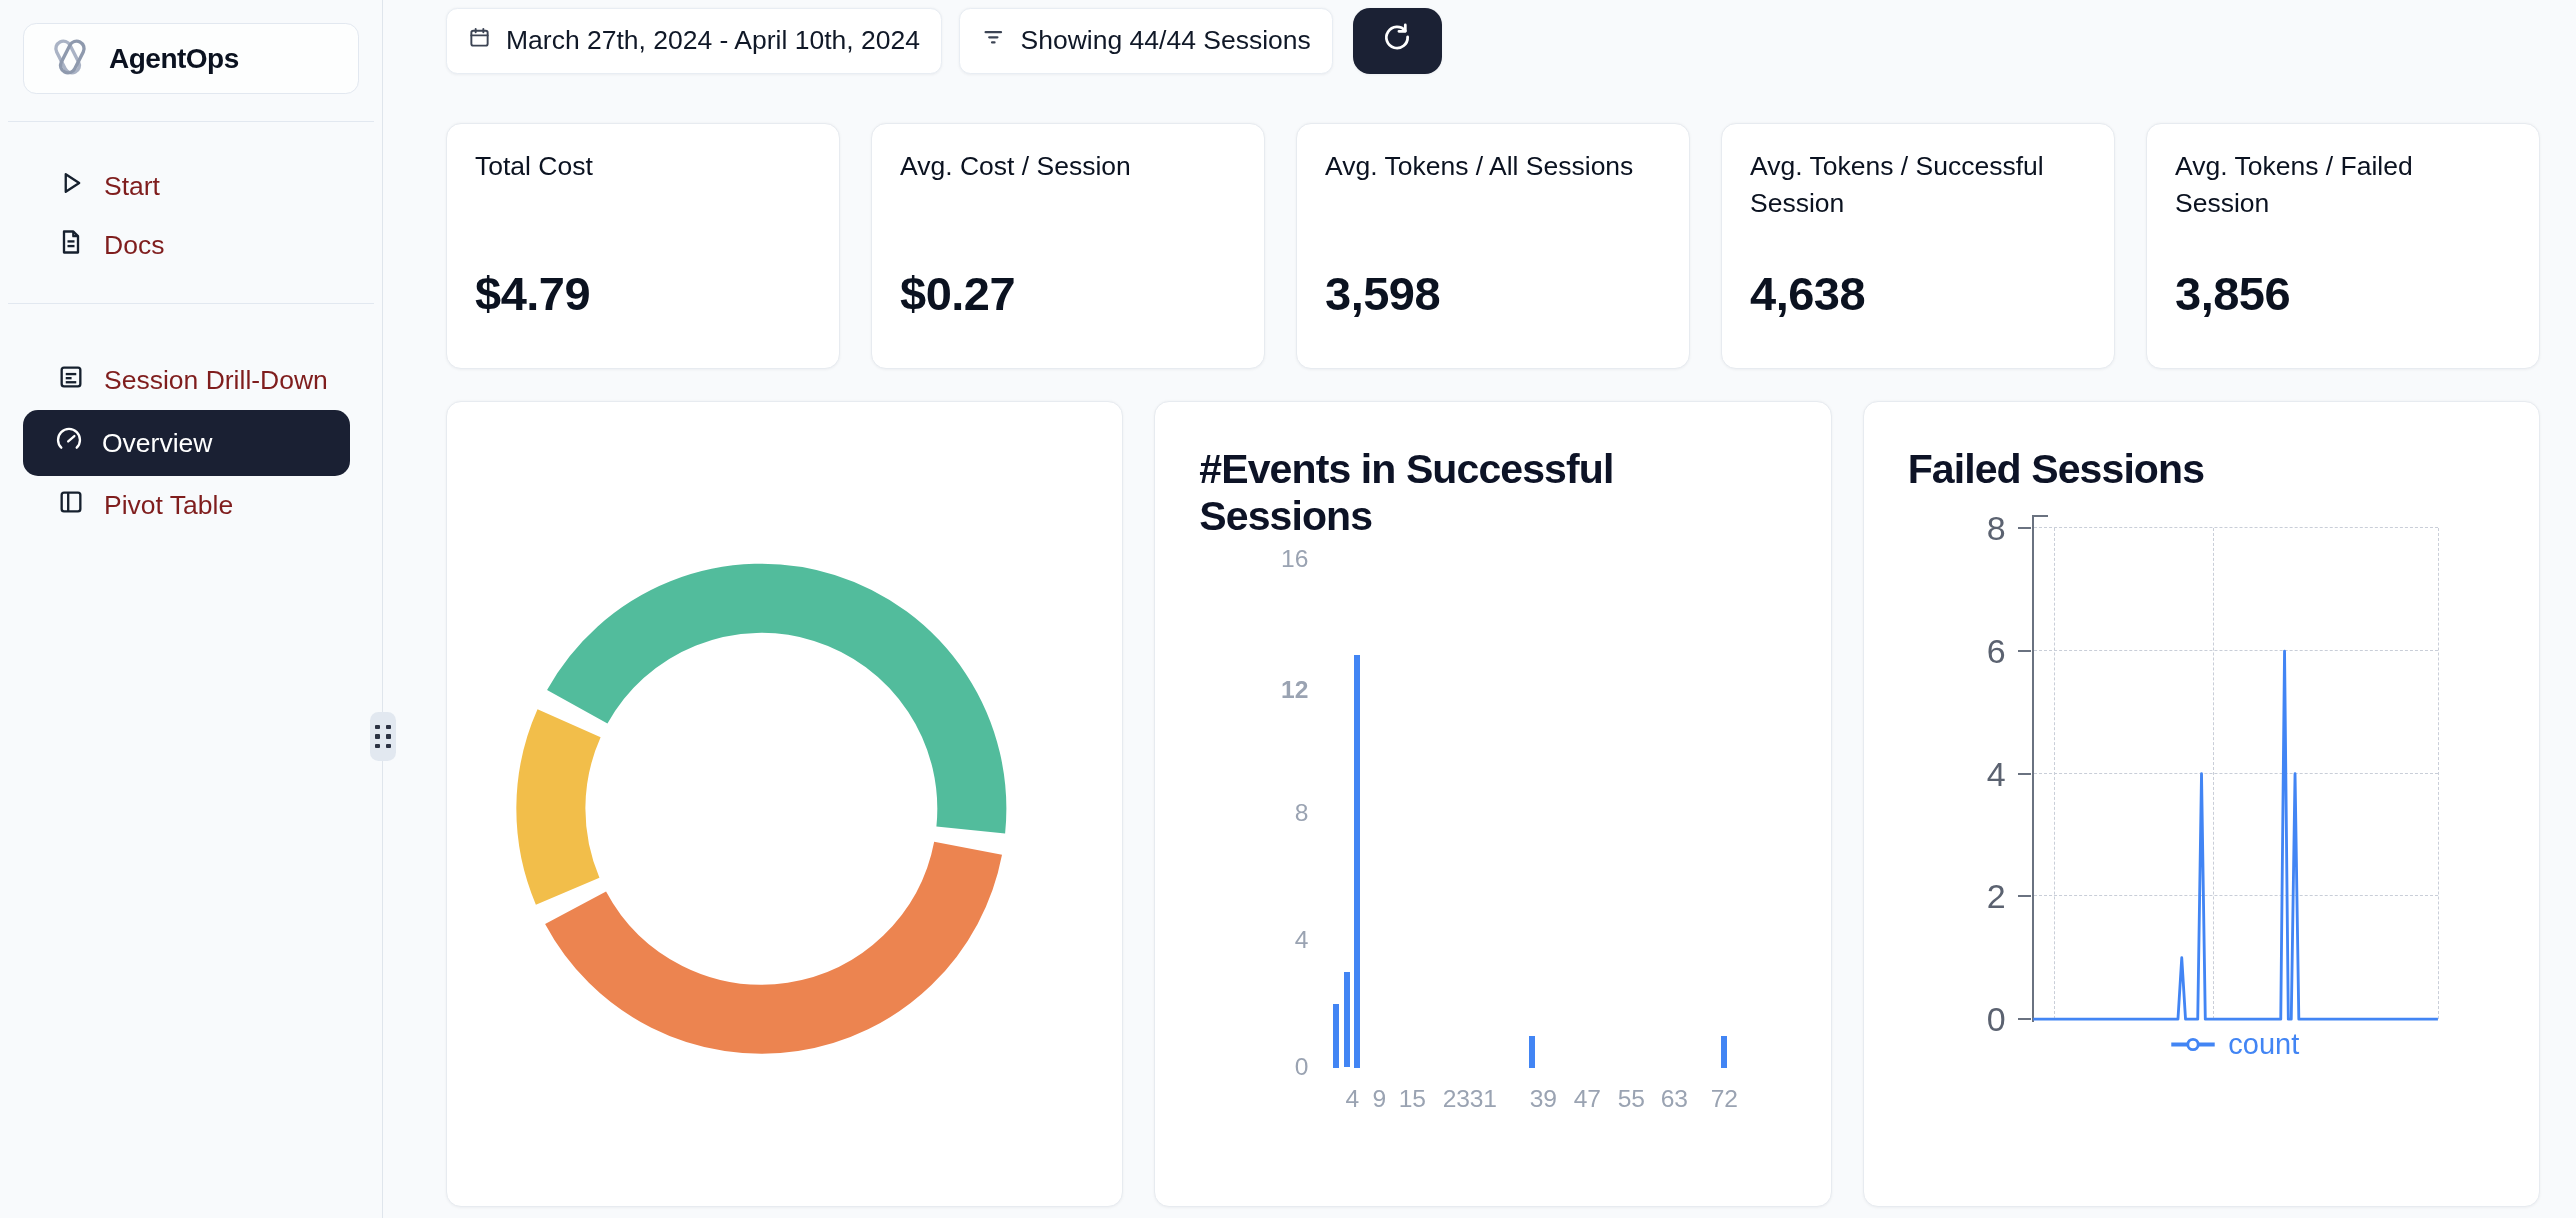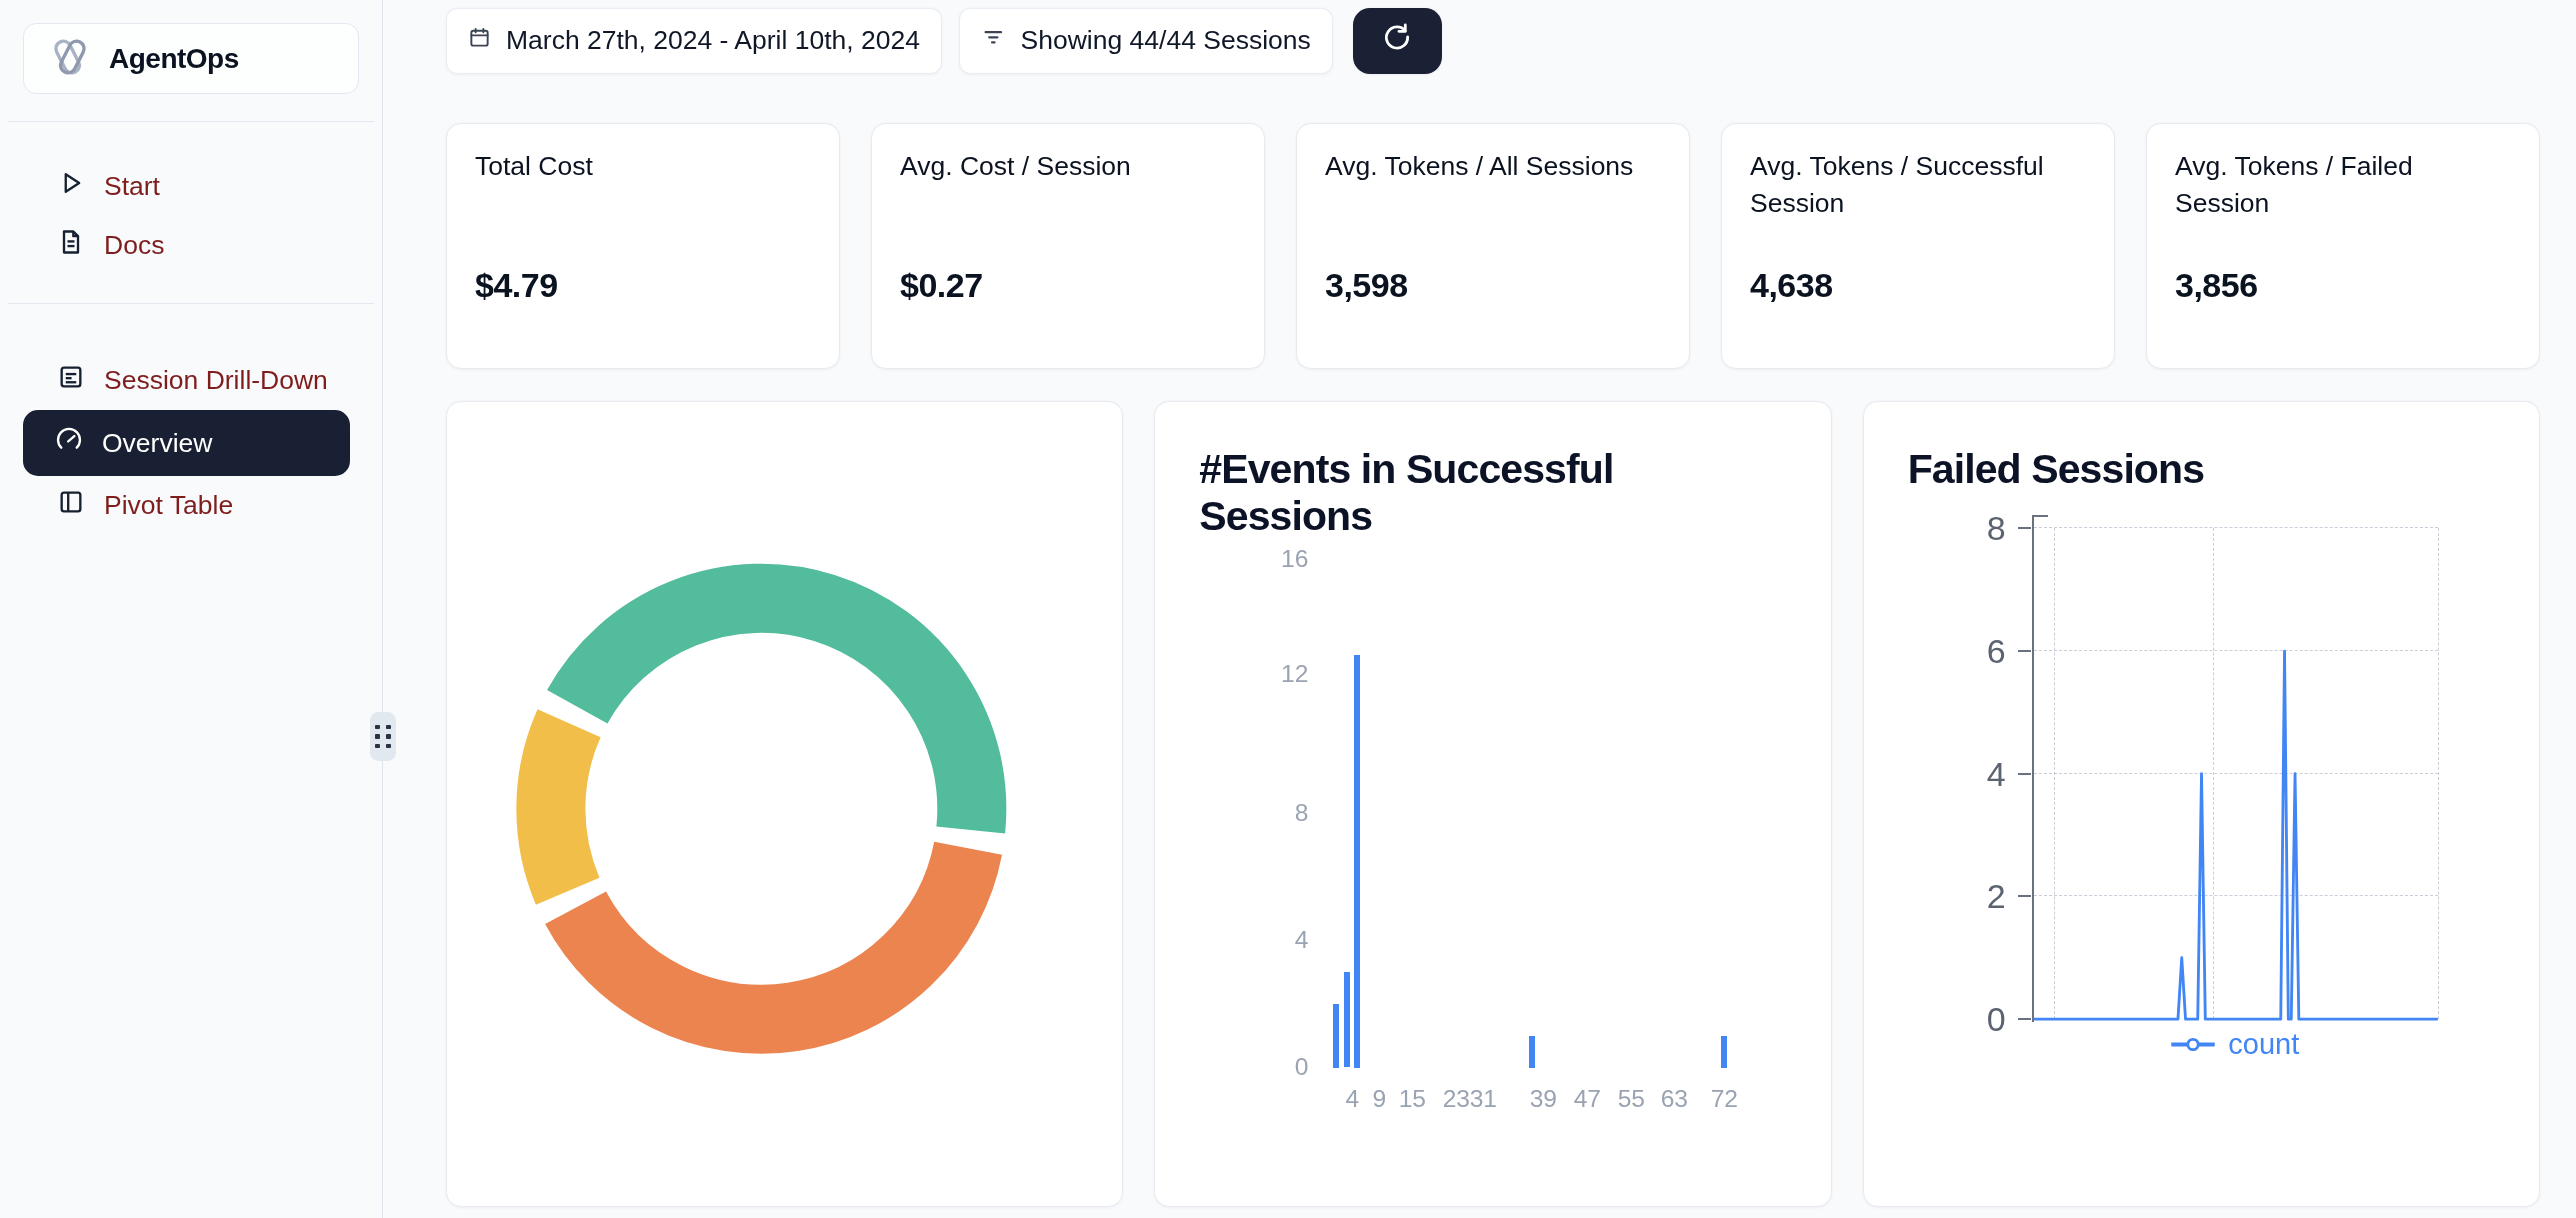--- a/index.html
+++ b/index.html
@@ -51,21 +51,21 @@
     background:#1b2134; border:none; border-radius:17px; margin-left:2.8px;
   }
 
   .stats { display:flex; gap:31px; margin-top:49px; }
   .stat-card {
     position:relative; flex:1; height:246px; background:#ffffff;
     border:1.9px solid #e7ebf0; border-radius:15px; padding:24px 28px 0 28px;
     box-shadow:0 0.9px 2.8px rgba(15,23,42,.05);
   }
   .stat-label { font-size:26.5px; font-weight:500; line-height:1.43; color:#0b1220; max-width:312px; }
-  .stat-value { position:absolute; left:28px; top:142px; font-size:34px; font-weight:800; letter-spacing:-0.5px; color:#0b1220; }
+  .stat-value { position:absolute; left:28px; top:142px; font-size:47px; font-weight:800; letter-spacing:-0.5px; color:#0b1220; }
 
   .charts { display:flex; gap:31px; margin-top:32px; }
   .chart-card {
     position:relative; flex:1; height:806px; background:#ffffff;
     border:1.9px solid #e7ebf0; border-radius:15px; overflow:hidden;
     box-shadow:0 0.9px 2.8px rgba(15,23,42,.05);
   }
   .chart-title {
     position:absolute; left:44px; top:44px; font-size:41px; font-weight:800;
     letter-spacing:-0.9px; line-height:1.15; color:#0d1326; max-width:549px;
@@ -245,21 +245,21 @@
             <path d="M127.25670494653801,517.1001327820516 A222.5,222.5 0 0 1 128.7361356745213,339.50109691563443" fill="none" stroke="#f2be4a" stroke-width="73"></path>
           </svg>
 
       </div>
 
       <div class="chart-card" id="card-bars">
         <h2 class="chart-title">#Events in Successful Sessions</h2>
       <div class="c2-ylabel" style="top: 650px;">0</div>
           <div class="c2-ylabel" style="top: 523px;">4</div>
           <div class="c2-ylabel" style="top: 396px;">8</div>
-          <div class="c2-ylabel" style="top: 257px;">12</div>
+          <div class="c2-ylabel" style="top: 273px; font-weight: bold;">12</div>
           <div class="c2-ylabel" style="top: 142px;">16</div>
           <div class="c2-xlabel" style="left: 163px;">4</div>
           <div class="c2-xlabel" style="left: 190px;">9</div>
           <div class="c2-xlabel" style="left: 223px;">15</div>
           <div class="c2-xlabel" style="left: 267px;">23</div>
           <div class="c2-xlabel" style="left: 294px;">31</div>
           <div class="c2-xlabel" style="left: 354px;">39</div>
           <div class="c2-xlabel" style="left: 398px;">47</div>
           <div class="c2-xlabel" style="left: 442px;">55</div>
           <div class="c2-xlabel" style="left: 485px;">63</div>

